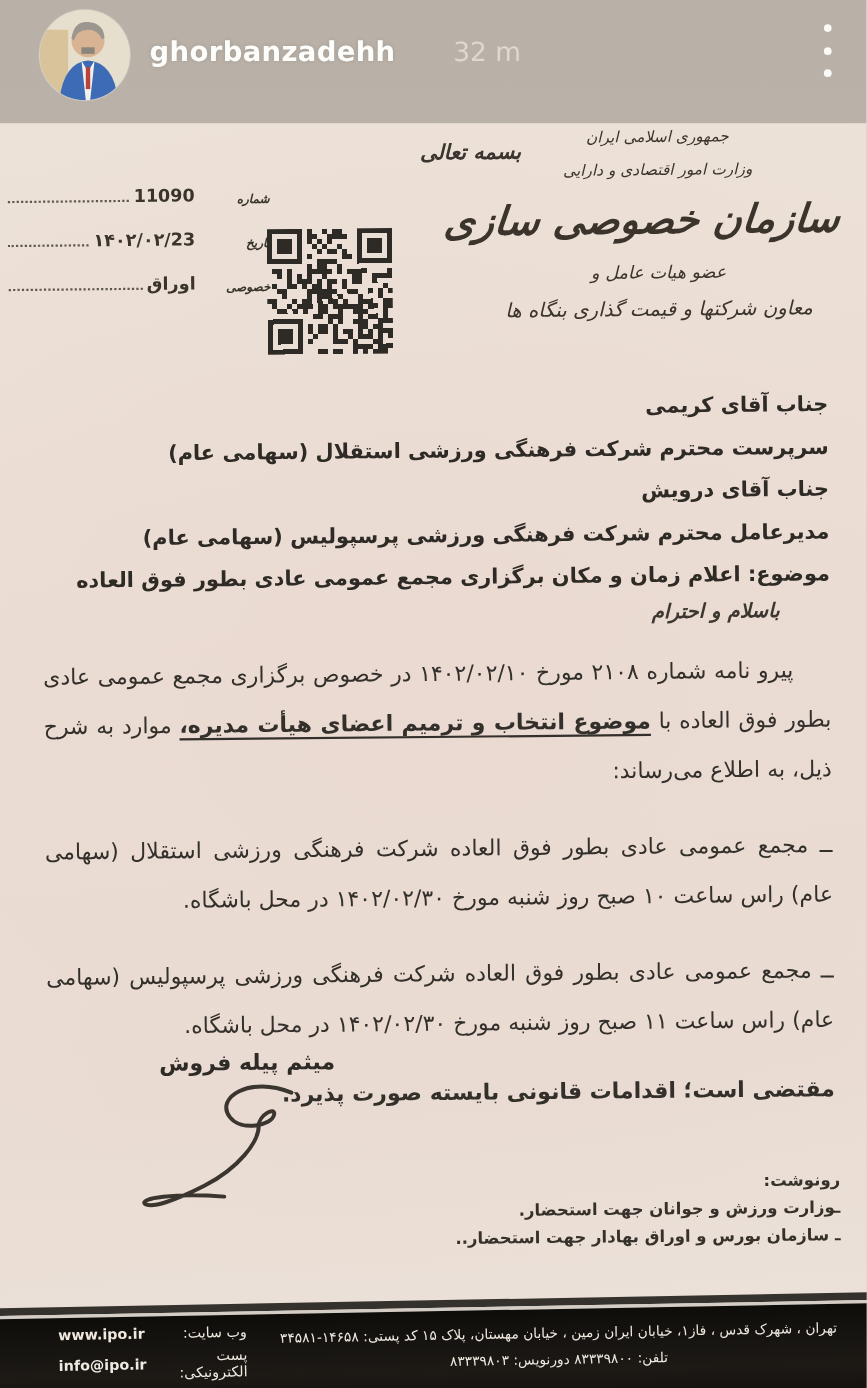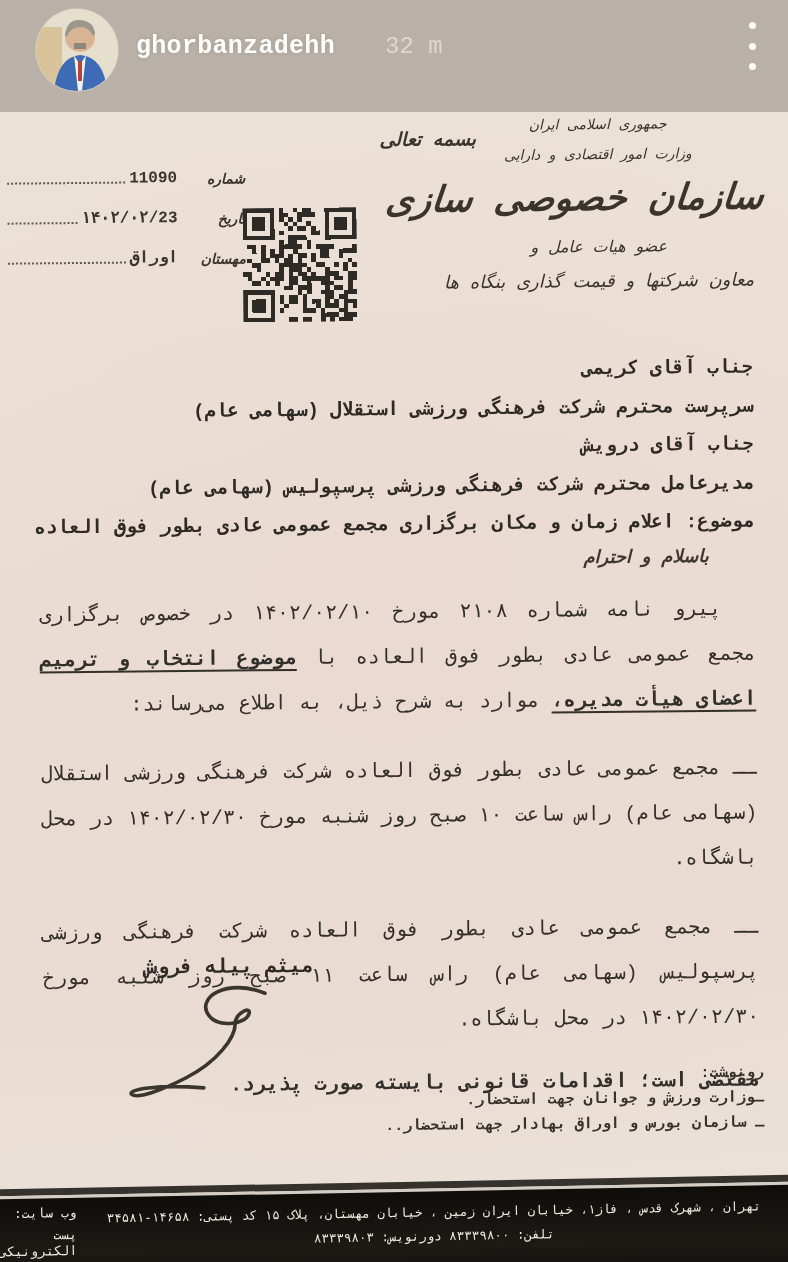--- a/index.html
+++ b/index.html
@@ -1,26 +1,26 @@
 <!DOCTYPE html>
 <html lang="fa"><head>
 <meta charset="utf-8">
 <style>
   * { margin:0; padding:0; box-sizing:border-box; }
   body { font-family:"DejaVu Sans", sans-serif; }
   .page{ position:relative; width:788px; height:1262px; overflow:hidden;
-         background:linear-gradient(180deg,#b9b1a7 0%,#beb6ac 60%,#c2bab0 100%);font-family:Liberation Mono, monospace; }
+         background:linear-gradient(180deg,#b9b1a7 0%,#beb6ac 60%,#c2bab0 100%); }
 
   
   .story-header{ position:absolute; top:0; left:0; right:0; height:112px; display:flex; align-items:center; }
   .avatar{ position:absolute; left:36px; top:9px; width:82px; height:82px; border-radius:50%;
            overflow:hidden; background:#e9e1cf; box-shadow:0 0 0 1px rgba(255,255,255,.25); }
   .username{ position:absolute; left:136px; top:32px; color:#fdfdfb; font-weight:bold;
              font-size:25px; letter-spacing:.3px; text-shadow:0 0 4px rgba(0,0,0,.12); }
-  .timestamp{ position:absolute; left:385px; top:33px; color:#ddd8d0; font-size:24px; }
+  .timestamp{ position:absolute; left:412px; top:33px; color:#ddd8d0; font-size:24px; }
   .kebab{ position:absolute; right:26px; top:22px; width:20px; height:48px; display:flex;
           flex-direction:column; align-items:center; justify-content:space-between; cursor:pointer; }
   .kebab i{ width:7px; height:7px; border-radius:50%; background:#fbfaf7; }
 
   
   .paper{ position:absolute; top:112px; left:0; right:0; bottom:0;
           background:
             radial-gradient(120% 70% at 50% 45%, rgba(233,215,208,.55), rgba(233,215,208,0) 70%),
             linear-gradient(175deg,#ece2d8 0%,#ebddd4 40%,#e9dcd3 75%,#ece3da 100%); }
   .letter{ position:absolute; inset:0; transform:rotate(-0.55deg); color:#33302b; direction:rtl; }
@@ -30,21 +30,21 @@
 
   .letterhead{ position:absolute; right:20px; top:0; width:330px; text-align:center;
                font-style:italic; color:#3a342d; }
   .lh-small{ font-size:14px; line-height:30px; }
   .lh-org{ font-size:36px; font-weight:bold; line-height:62px; transform:skewX(-6deg); white-space:nowrap; }
   .lh-sub{ font-size:16px; line-height:32px; }
   .lh-sub2{ font-size:18px; line-height:36px; white-space:nowrap; }
 
   .meta{ position:absolute; left:12px; top:34px; width:238px; font-size:16px; color:#3a342d; direction:rtl; }
   .meta-row{ display:flex; align-items:flex-end; height:40px; }
-  .meta-label{ font-style:italic; font-size:14px; width:64px; flex:none; font-weight:bold; }
+  .meta-label{ font-style:italic; font-size:11px; width:64px; flex:none; font-weight:bold; }
   .meta-value{ font-weight:bold; padding:0 4px 1px; white-space:nowrap; }
   .meta-dots{ flex:1; border-bottom:2px dotted #5e574f; height:1px; margin-bottom:5px; min-width:12px; }
 
   .qr{ position:absolute; left:247px; top:95px; width:114px; height:114px; }
   .qr svg{ width:100%; height:100%; }
 
   .recipients{ position:absolute; right:32px; top:240px; font-size:19px; font-weight:bold;
                line-height:38.5px; color:#2e2a25; }
   .salutation{ position:absolute; right:78px; top:436px; font-size:18px; font-style:italic;
                font-weight:bold; color:#3d3731; }
@@ -118,21 +118,21 @@
           <span class="meta-label">شماره</span>
           <span class="meta-value">11090</span>
           <span class="meta-dots"></span>
         </div>
         <div class="meta-row">
           <span class="meta-label">تاریخ</span>
           <span class="meta-value">۱۴۰۲/۰۲/23</span>
           <span class="meta-dots"></span>
         </div>
         <div class="meta-row">
-          <span class="meta-label">مهستان</span>
+          <span class="meta-label">خصوصی</span>
           <span class="meta-value">اوراق</span>
           <span class="meta-dots"></span>
         </div>
       </div>
 
       <div class="qr">
         <svg viewBox="0 0 25 25" shape-rendering="crispEdges">
             <rect x="8" y="0" width="1" height="1" fill="#2e2a26"></rect>
             <rect x="11" y="0" width="1" height="1" fill="#2e2a26"></rect>
             <rect x="13" y="0" width="1" height="1" fill="#2e2a26"></rect>

